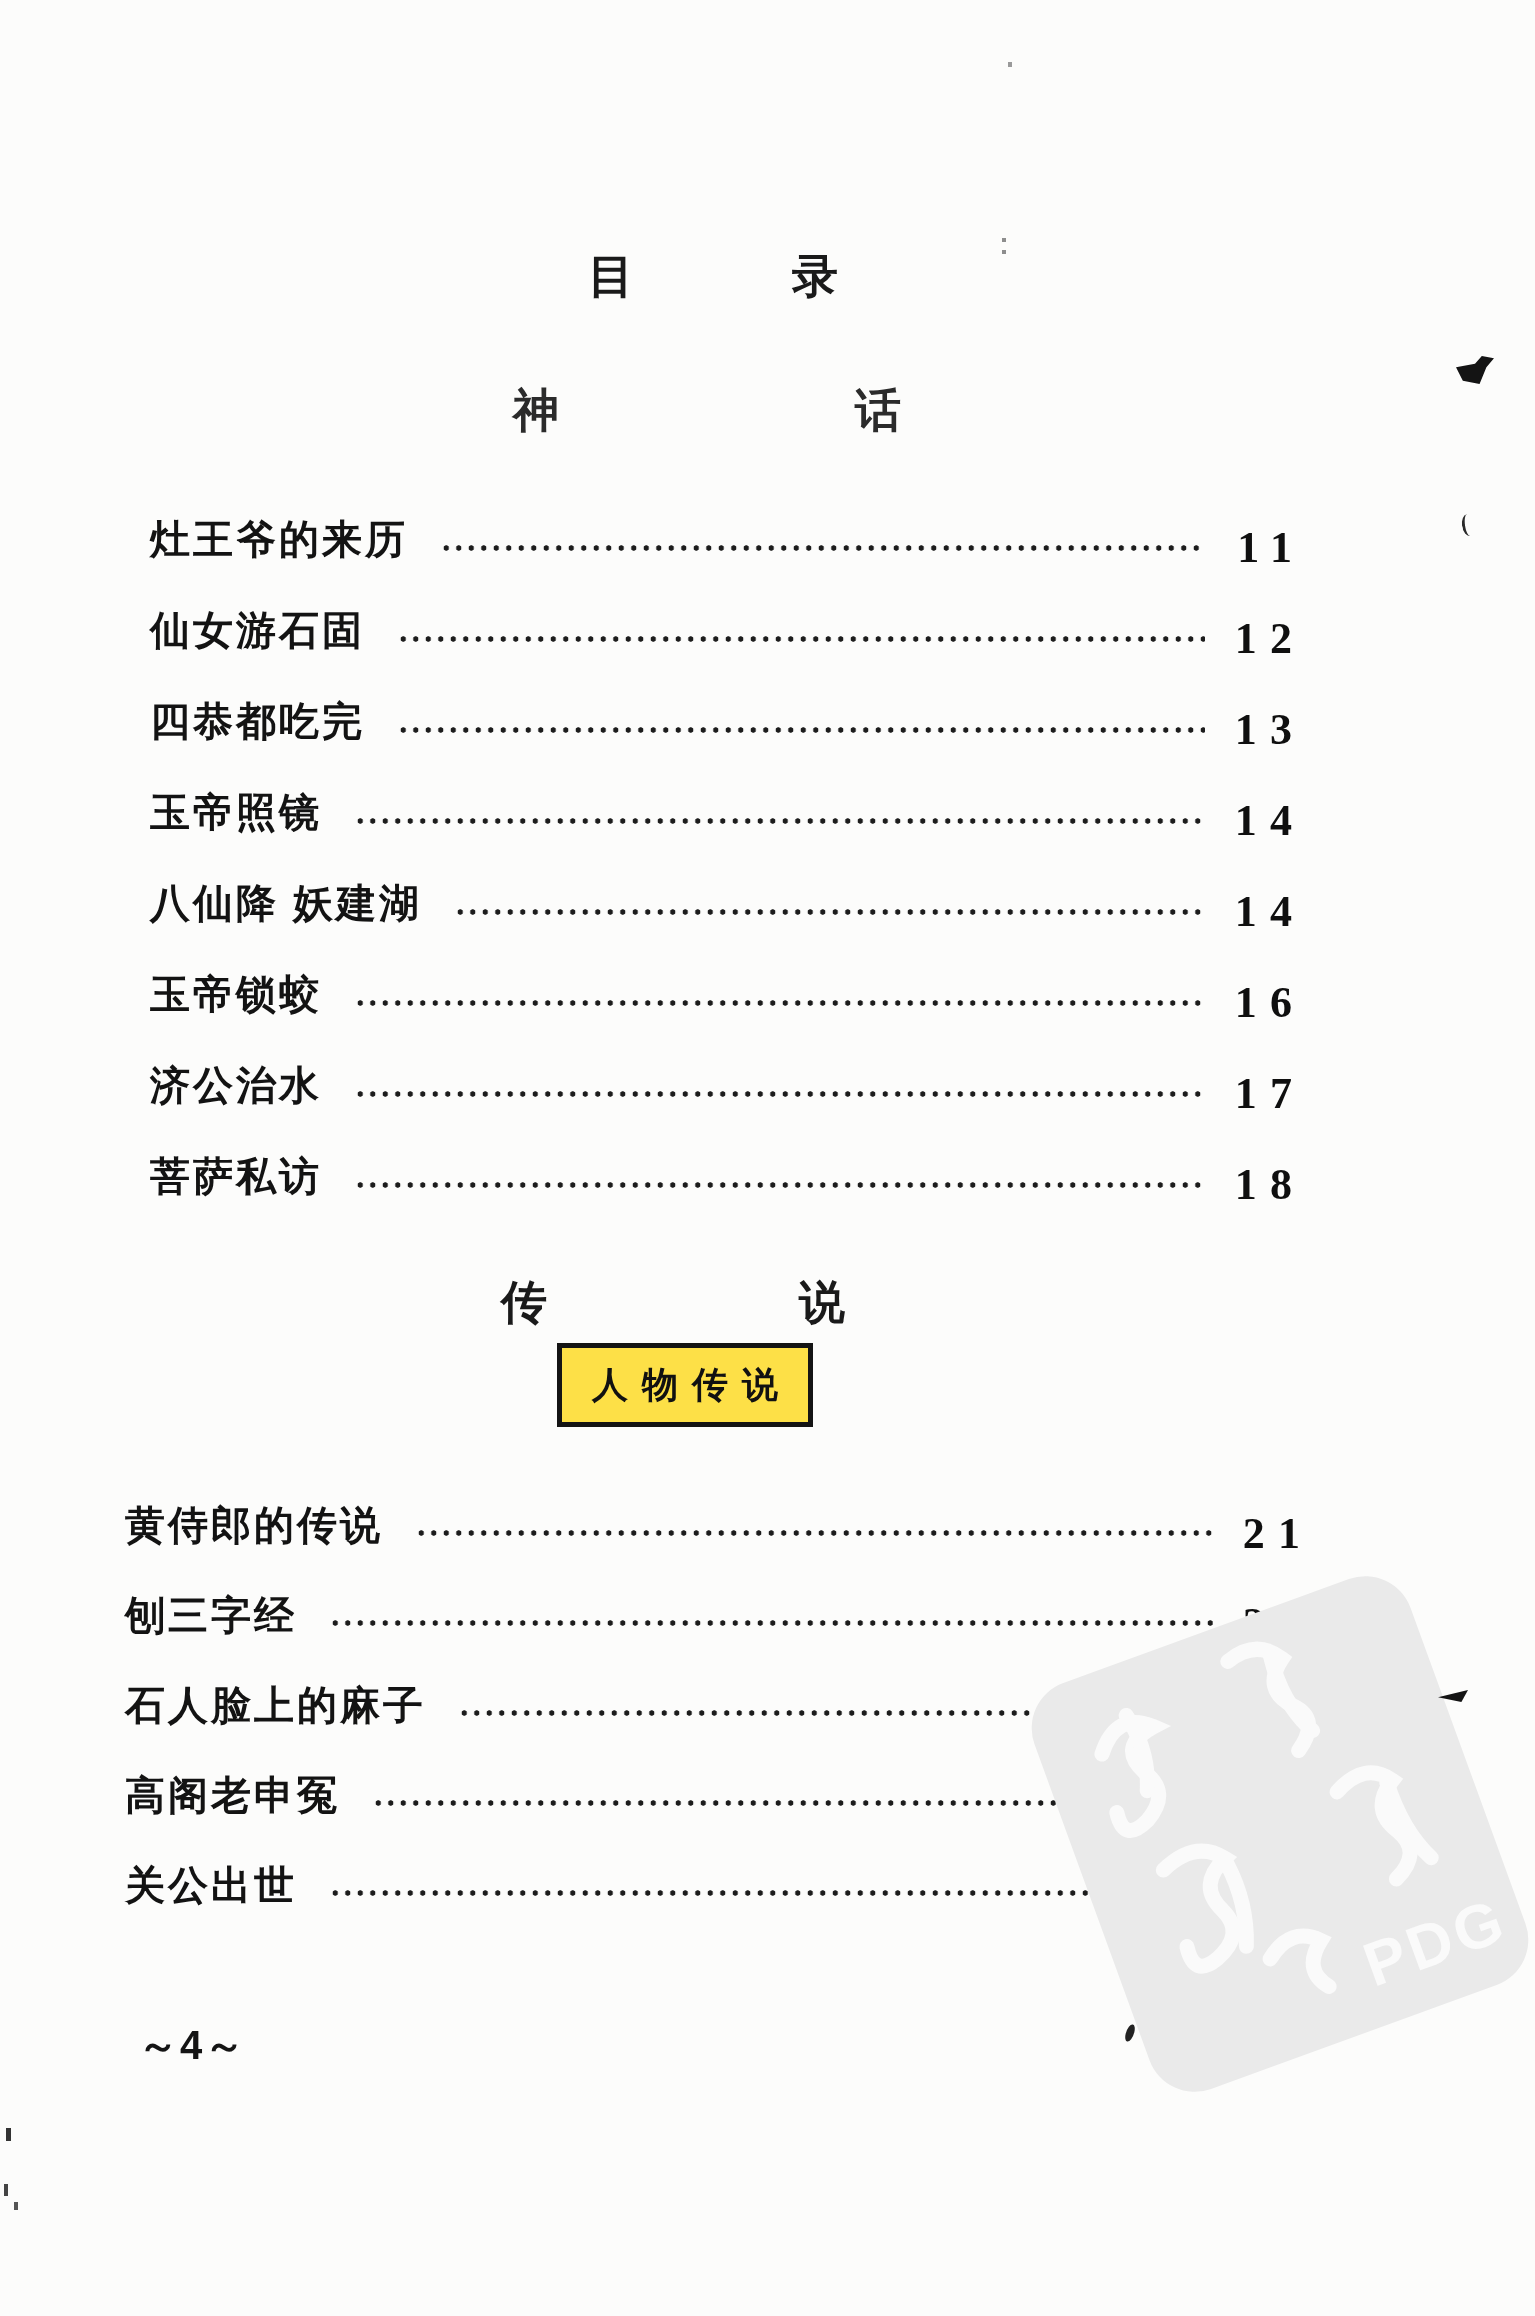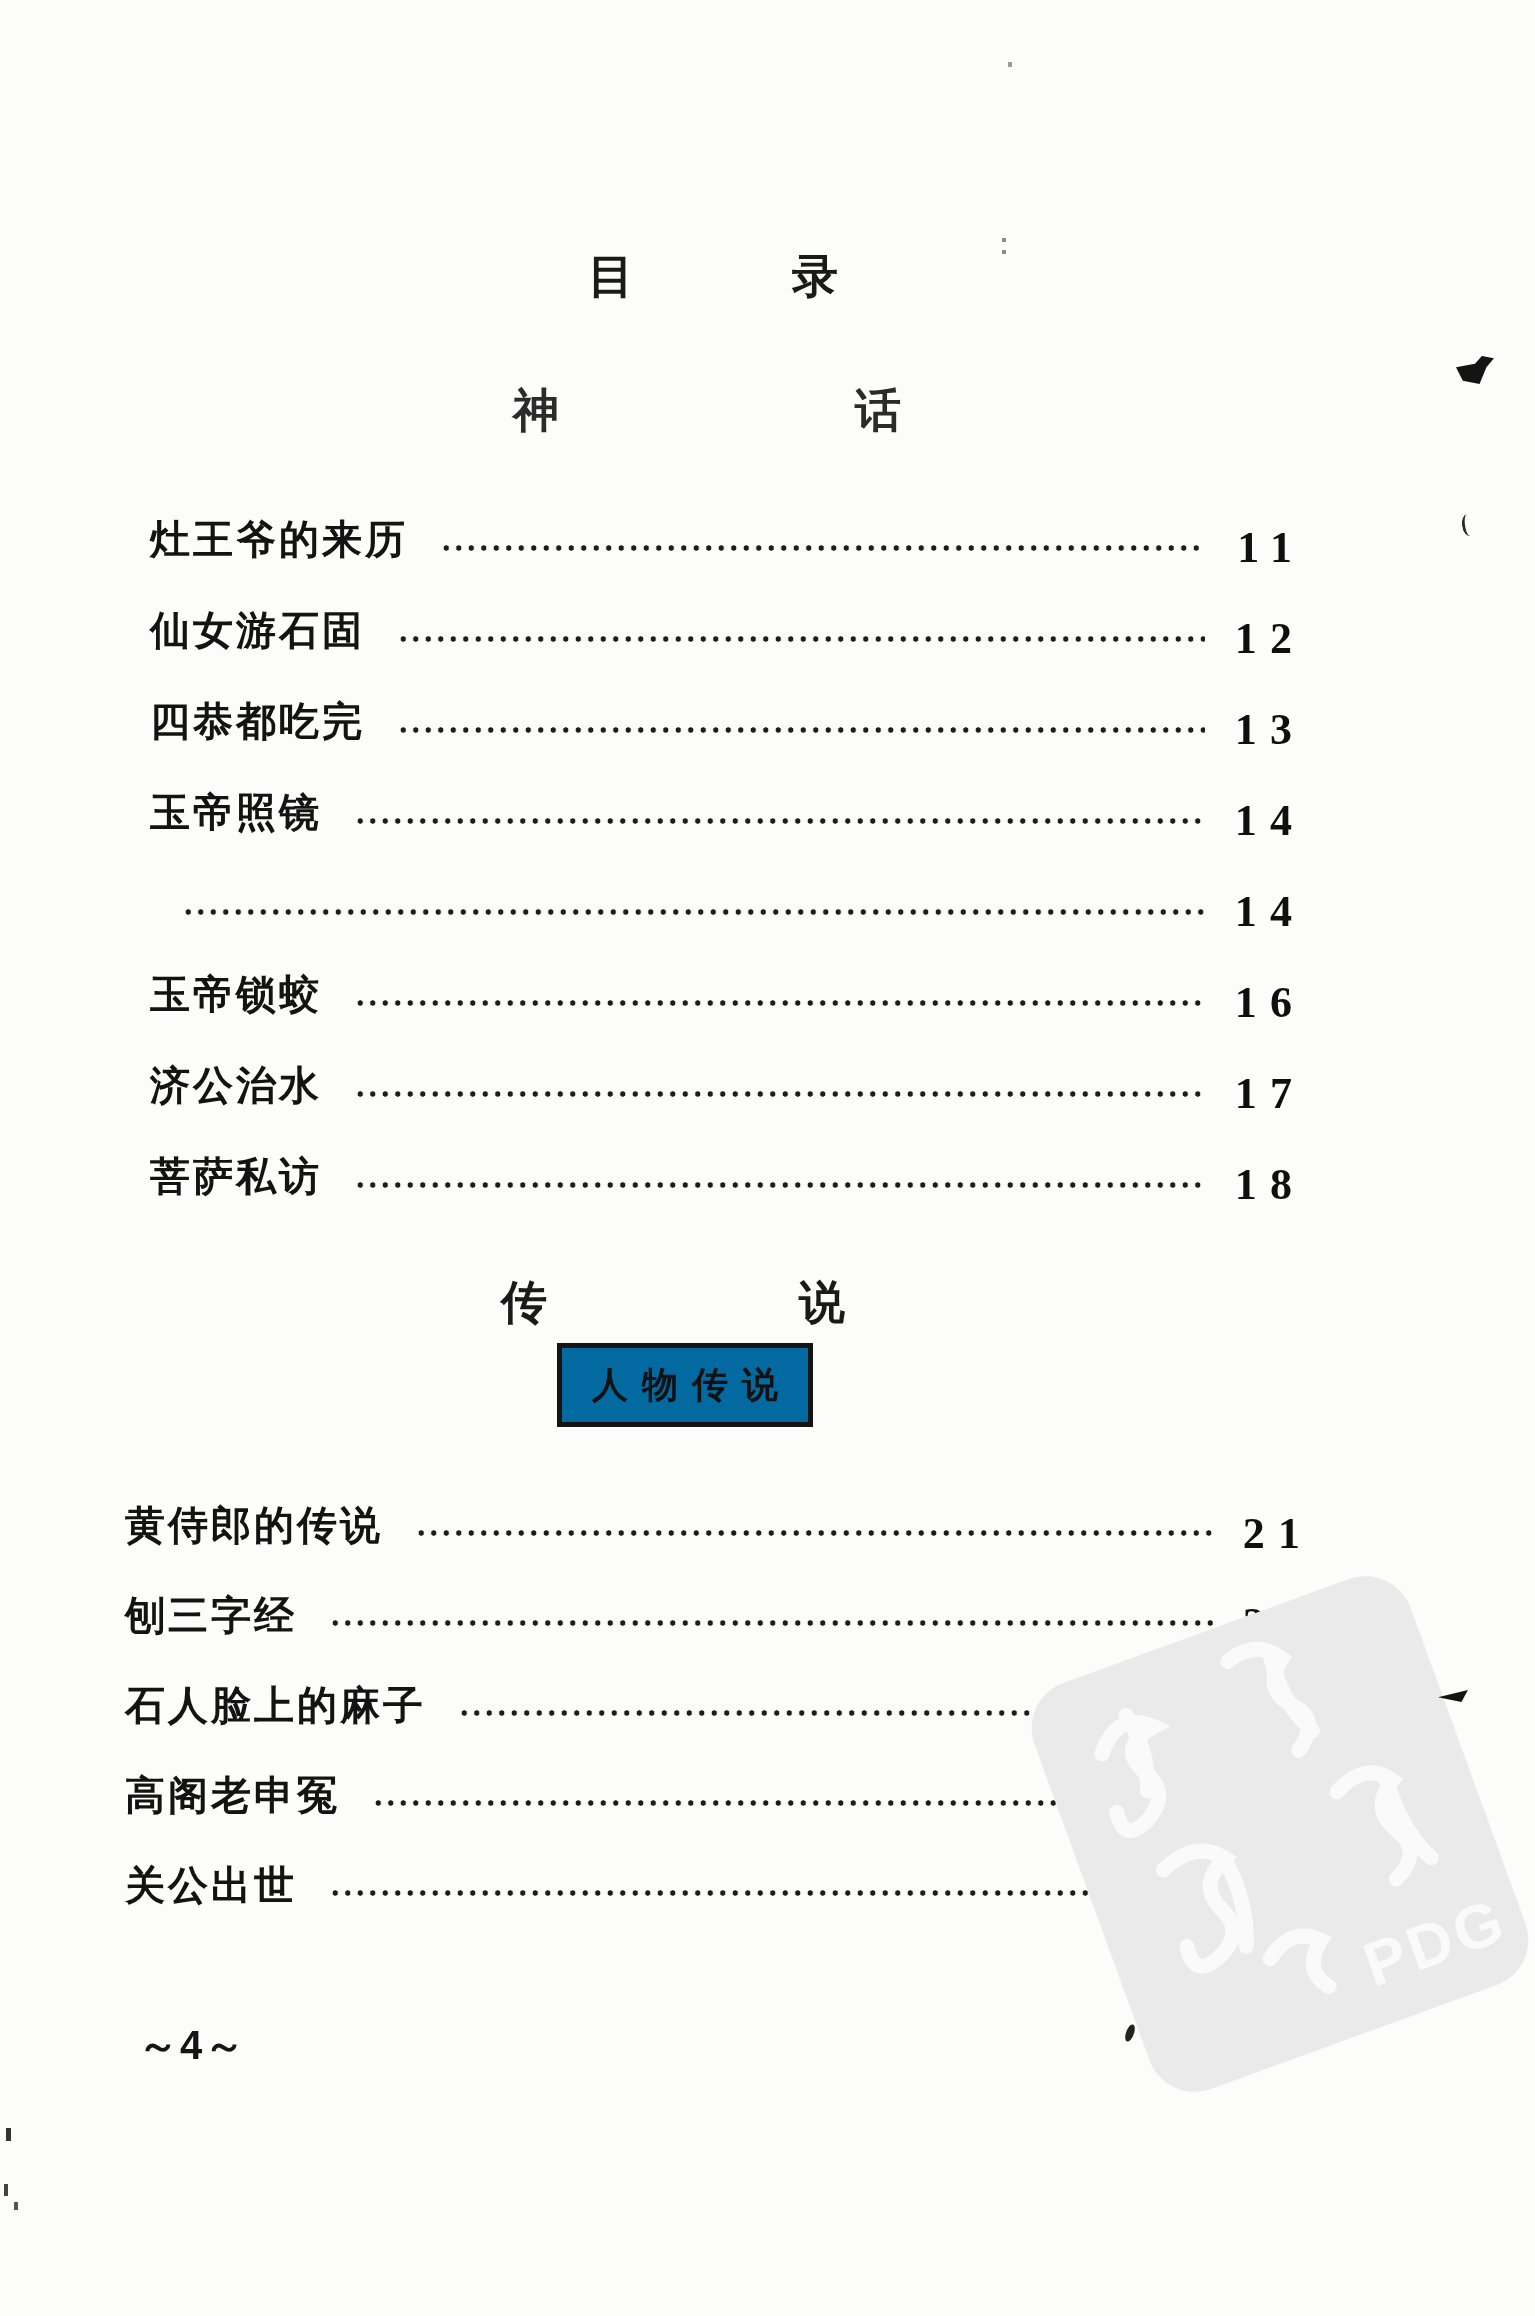--- a/index.html
+++ b/index.html
@@ -21,21 +21,21 @@
   }
   .doc-title{left:588px;top:246px;font-size:46px;gap:158px;}
   .myth-heading{left:513px;top:380px;font-size:46px;gap:296px;color:#2b2b2b;}
   .legend-heading{left:501px;top:1272px;font-size:46px;gap:252px;}
   
   .sub-box{
     position:absolute;left:557px;top:1343px;width:256px;height:84px;
     border:5px solid #141414;
     display:flex;align-items:center;justify-content:center;
     box-sizing:border-box;
-    background:#0369a1;
+    background:#fde047;
   }
   .sub-box span{
     font-size:36px;font-weight:700;letter-spacing:14px;margin-right:-14px;
     color:#111;
   }
   
   .toc-list{position:absolute;display:block;}
   .toc-list-1{left:150px;top:494px;width:1142px;}
   .toc-list-1 .toc-row{height:91px;}
   .toc-list-2{left:125px;top:1480px;width:1175px;}
@@ -132,20 +132,21 @@
       <span class="toc-title">四恭都吃完</span>
       <span class="toc-leader"></span>
       <span class="toc-page">13</span>
     </div>
     <div class="toc-row">
       <span class="toc-title">玉帝照镜</span>
       <span class="toc-leader"></span>
       <span class="toc-page">14</span>
     </div>
     <div class="toc-row">
+      <span class="toc-title">八仙降 妖建湖</span>
       <span class="toc-leader"></span>
       <span class="toc-page">14</span>
     </div>
     <div class="toc-row">
       <span class="toc-title">玉帝锁蛟</span>
       <span class="toc-leader"></span>
       <span class="toc-page">16</span>
     </div>
     <div class="toc-row">
       <span class="toc-title">济公治水</span>

